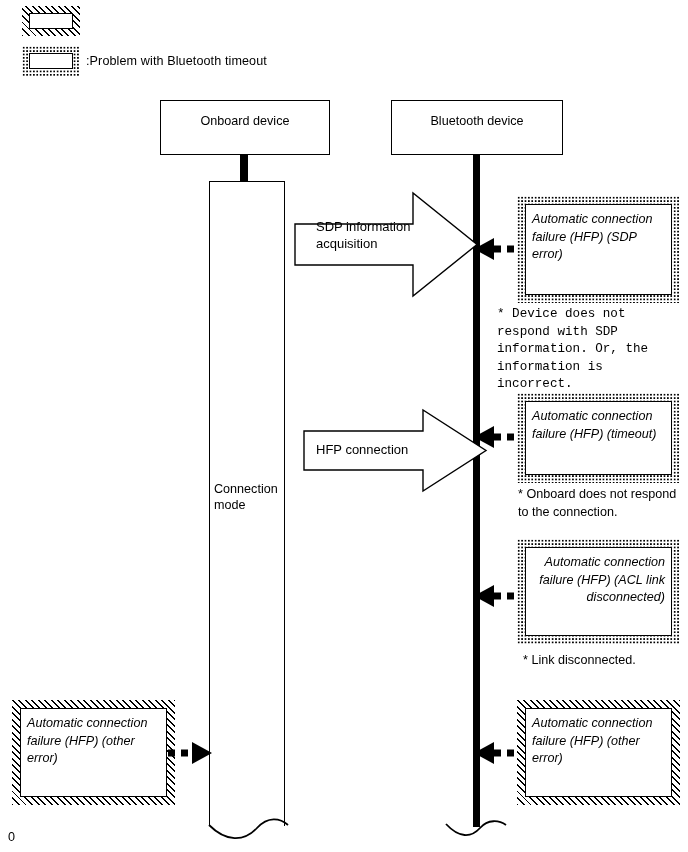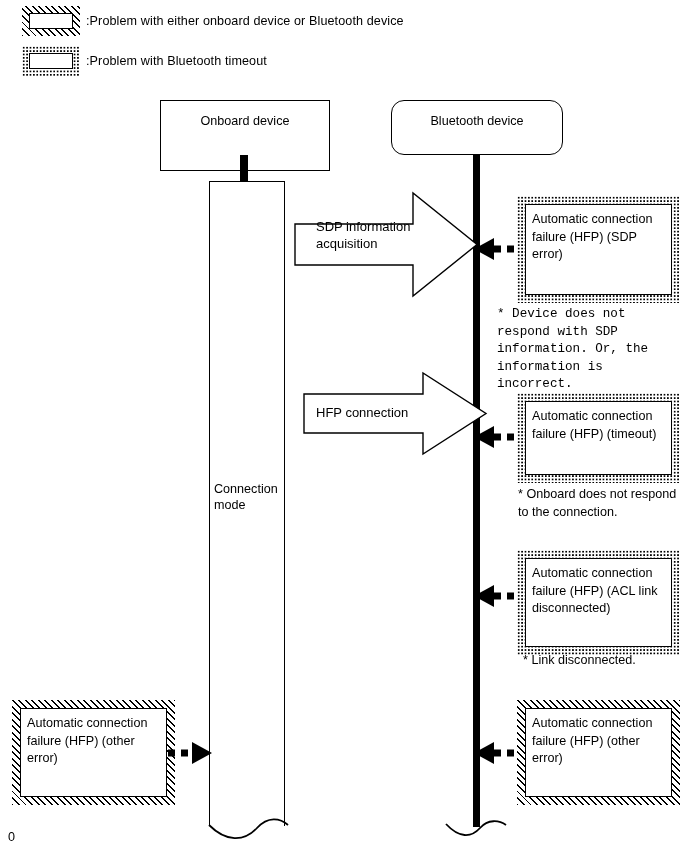--- a/index.html
+++ b/index.html
@@ -55,21 +55,21 @@
   }
 
   
   .note{
     position:absolute;box-sizing:border-box;
     display:block;
   }
   .note .inner{
     position:absolute;left:8px;top:8px;right:8px;bottom:8px;
     background:#ffffff;border:1.5px solid #000;box-sizing:border-box;
-    padding:6px 6px 16px 6px;font-size:12.6px;line-height:17.5px;
+    padding:6px 6px 16px 6px;font-size:12.6px;line-height:17.5px;font-style:italic;
   }
 
   
   .dashline{position:absolute;}
   .dashline svg{display:block;overflow:visible;}
 
   
   .footnote{
     position:absolute;font-size:12.6px;line-height:17.5px;
   }
@@ -80,35 +80,34 @@
   .wave{position:absolute;}
   .wave svg{display:block;overflow:visible;}
 </style>
 </head>
 <body>
 
 <div class="legend-row" style="left:22px;top:6px;">
   <div class="swatch hatch">
     <div class="inner"></div>
   </div>
-  <div class="legend-label">:Problem with either onboard device or Bluetooth device</div>
 </div>
 
 <div class="legend-row" style="left:22px;top:46px;">
   <div class="swatch dots">
     <div class="inner"></div>
   </div>
   <div class="legend-label">:Problem with Bluetooth timeout</div>
 </div>
 
-<div class="head-box" style="left:160px;top:100px;width:170px;height:71px;">
+<div class="head-box" style="left:160px;top:100px;width:170px;height:55px;">
   <span>Onboard device</span>
 </div>
 
-<div class="head-box" style="left:391px;top:100px;width:172px;height:55px;border-radius:13px;">
+<div class="head-box" style="left:391px;top:100px;width:172px;height:55px;">
   <span>Bluetooth device</span>
 </div>
 
 <div class="stem" style="left:240px;top:155px;width:8px;height:28px;"></div>
 
 <div class="activation" style="left:209px;top:181px;width:76px;height:645px;"></div>
 
 <div class="act-label" style="left:214px;top:481px;">
   <span style="white-space:pre-line;">Connection
 mode</span>
@@ -144,21 +143,21 @@
 </div>
 
 <div class="note dots" style="left:517px;top:196px;width:163px;height:107px;">
   <div class="inner">
     <span>Automatic connection failure (HFP) (SDP error)</span>
   </div>
 </div>
 
 <div class="footnote" style="left:497px;top:306px;width:186px;font-family:Liberation Mono, monospace;">* Device does not respond with SDP information. Or, the information is incorrect.</div>
 
-<div class="blockarrow" style="left:294px;top:372px;padding-left:9px;">
+<div class="blockarrow" style="left:294px;top:409px;padding-left:9px;">
   <svg width="185" height="83" viewBox="0 0 185 83">
     <path d="M1,22 L120,22 L120,1 L183,41.5 L120,82 L120,61 L1,61 Z" fill="#ffffff" stroke="#000000" stroke-width="1.4" stroke-linejoin="miter"></path>
   </svg>
   <div class="ba-text" style="left:22px;top:32px;white-space:pre-line;">HFP connection</div>
 </div>
 
 <div class="dashline" style="left:474px;top:424px;">
   <svg width="48" height="26" viewBox="0 0 48 26">
     <path d="M0,13 L20,2 L20,24 Z" fill="#000"></path>
     <line x1="20" y1="13" x2="46" y2="13" stroke="#000" stroke-width="7" stroke-dasharray="7,6"></line>
@@ -173,21 +172,21 @@
 
 <div class="footnote" style="left:518px;top:486px;width:166px;">* Onboard does not respond to the connection.</div>
 
 <div class="dashline" style="left:474px;top:583px;">
   <svg width="48" height="26" viewBox="0 0 48 26">
     <path d="M0,13 L20,2 L20,24 Z" fill="#000"></path>
     <line x1="20" y1="13" x2="46" y2="13" stroke="#000" stroke-width="7" stroke-dasharray="7,6"></line>
   </svg>
 </div>
 
-<div class="note dots" style="left:517px;top:550px;width:163px;height:105px;">
+<div class="note dots" style="left:517px;top:539px;width:163px;height:105px;text-align:right;">
   <div class="inner">
     <span>Automatic connection failure (HFP) (ACL link disconnected)</span>
   </div>
 </div>
 
 <div class="footnote" style="left:523px;top:652px;width:166px;">* Link disconnected.</div>
 
 <div class="dashline" style="left:474px;top:740px;">
   <svg width="48" height="26" viewBox="0 0 48 26">
     <path d="M0,13 L20,2 L20,24 Z" fill="#000"></path>

